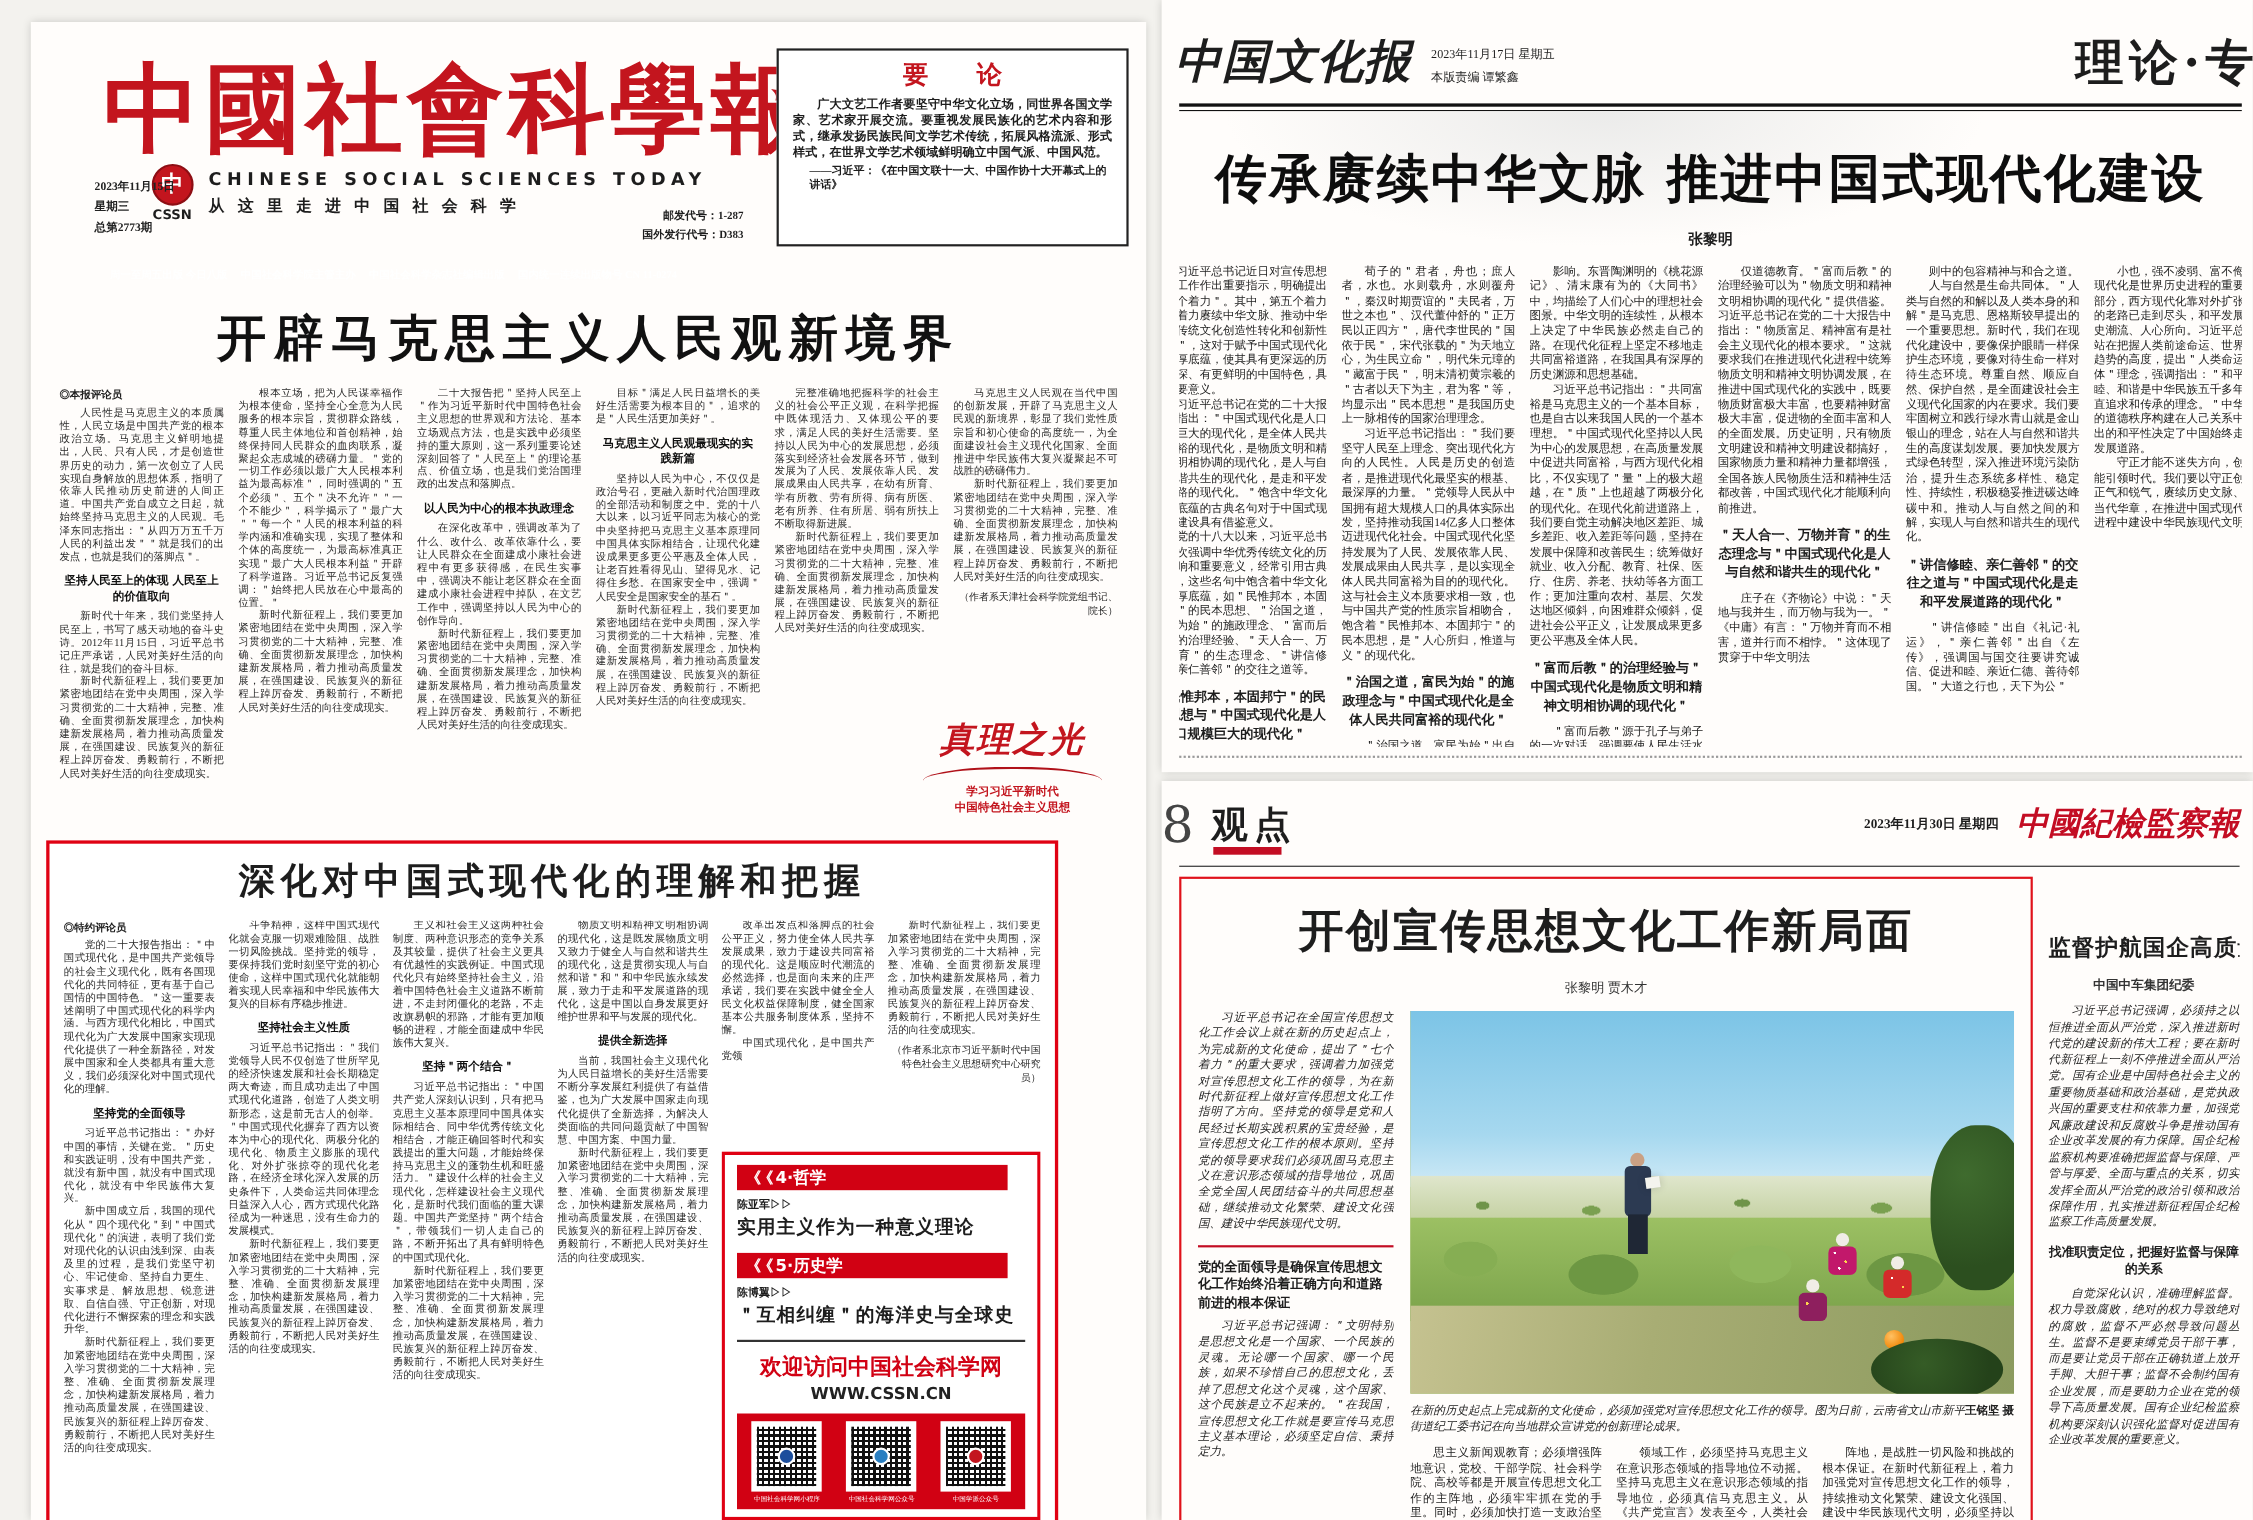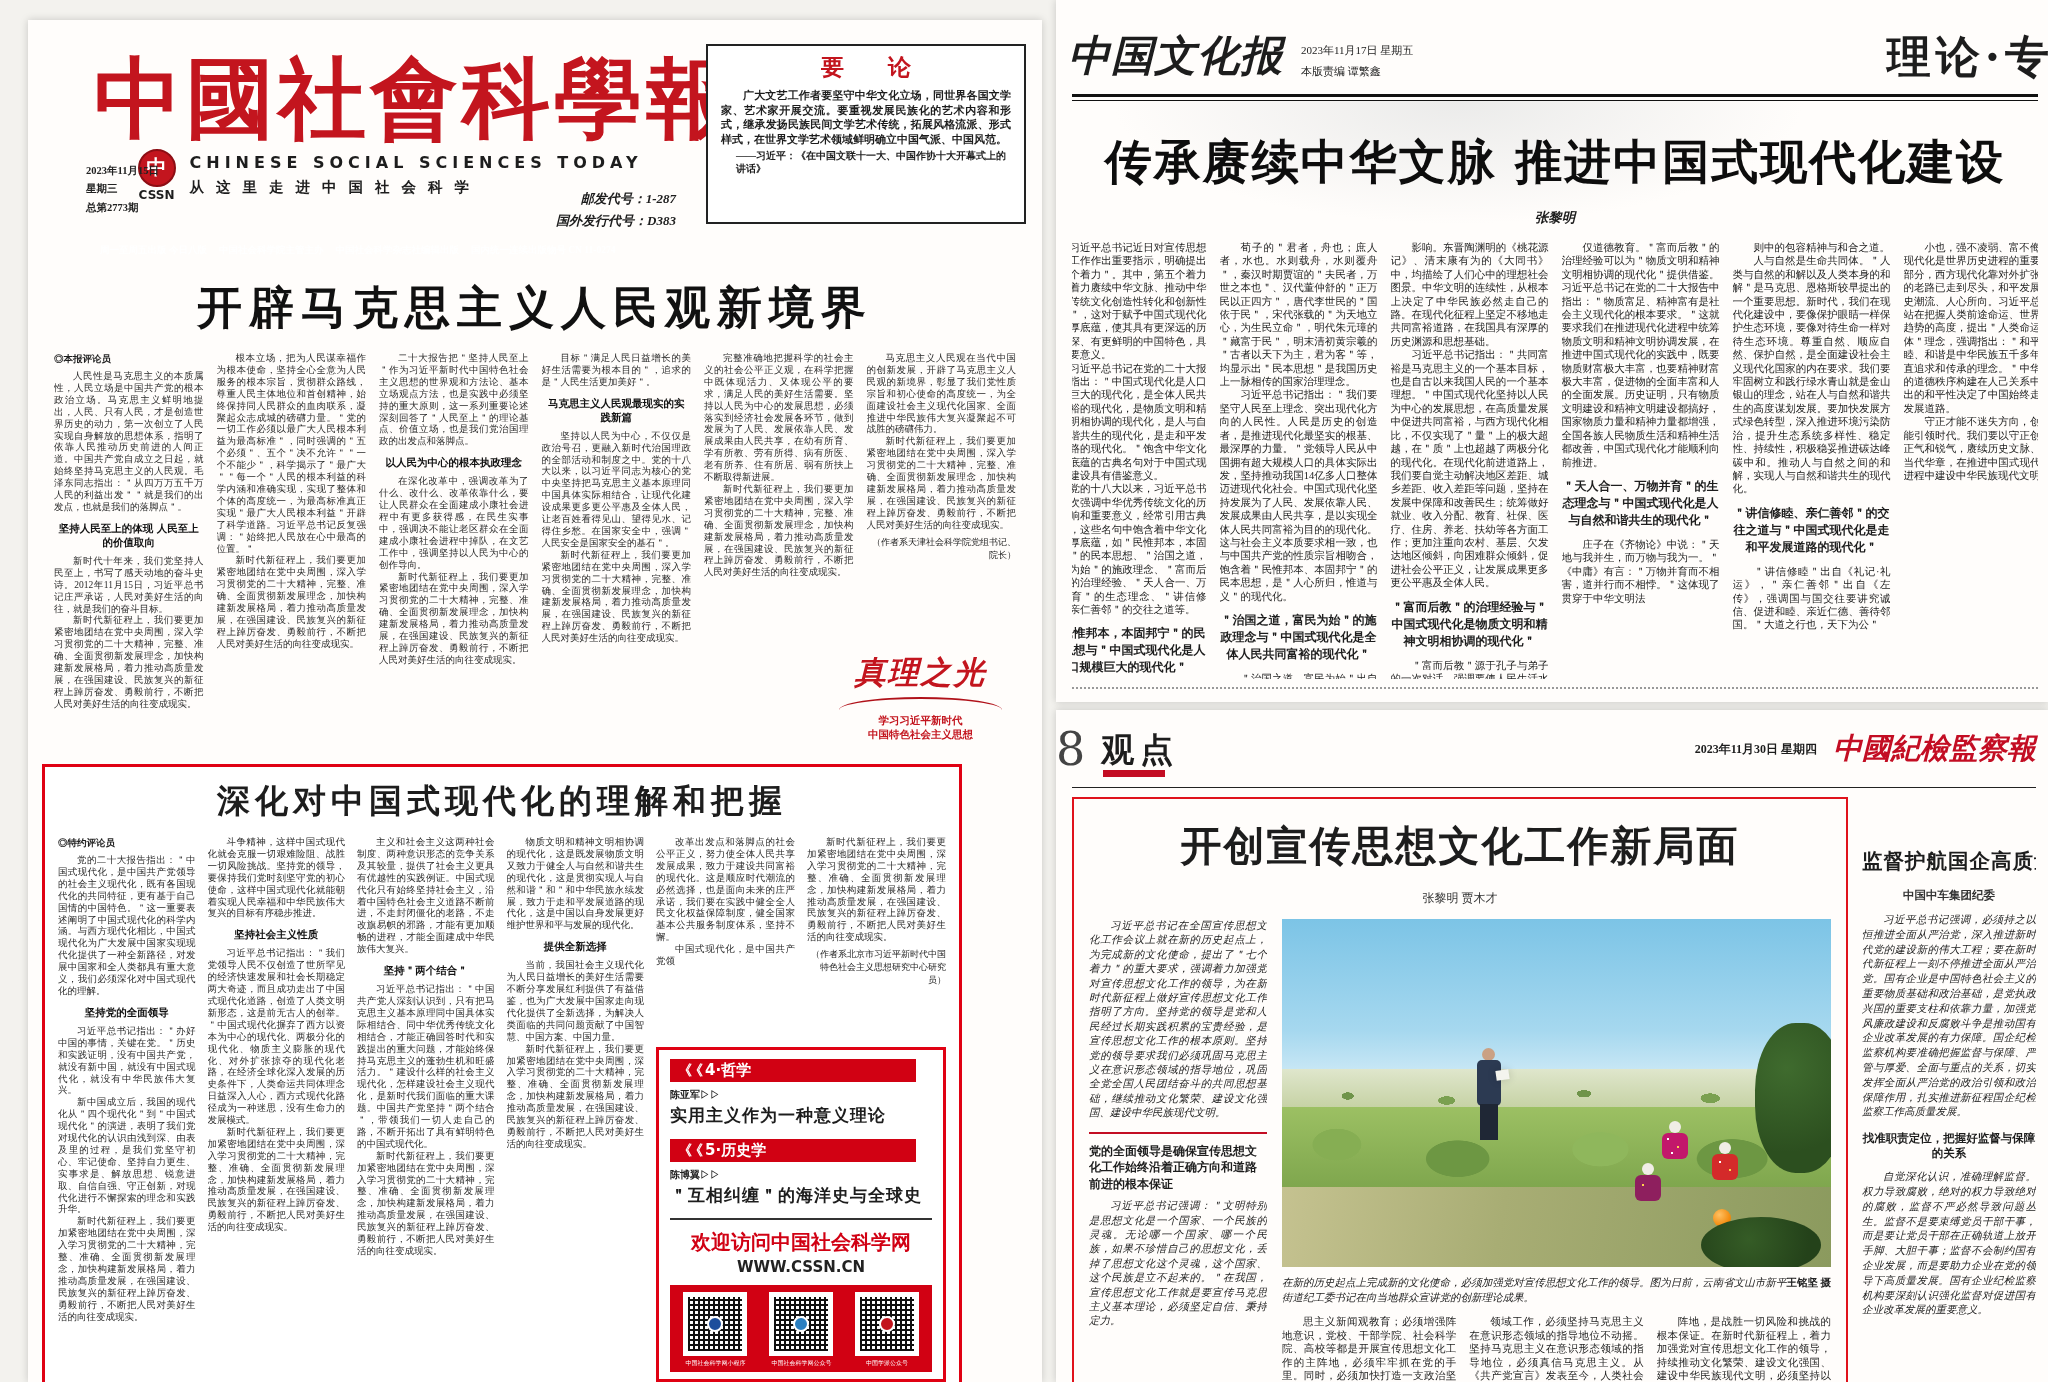--- a/index.html
+++ b/index.html
@@ -11,21 +11,21 @@
   #paperL { left:28px; top:20px; width:1014px; height:1362px; padding:22px 26px; }
   .mast { position:relative; height:212px; padding:0 330px 0 40px; }
   .mast-title { font-family:"DejaVu Serif",serif; font-weight:bold; color:#c3151e; font-size:88px; letter-spacing:4px; text-align:center; line-height:1.1; margin-top:8px; white-space:nowrap; }
   .mast-date { position:absolute; left:32px; top:112px; font-size:10.5px; line-height:1.75; color:#222; font-weight:bold; }
   .mast-logorow { display:flex; align-items:center; justify-content:center; gap:14px; margin-top:2px; }
   .logo-stack { display:flex; flex-direction:column; align-items:center; }
   .logo-circle { width:38px; height:38px; border-radius:50%; background:#c3151e; color:#fff; display:flex; align-items:center; justify-content:center; font-size:20px; font-weight:bold; border:2px solid #8d0e14; }
   .logo-abbr { font-family:"DejaVu Sans",sans-serif; font-weight:bold; font-size:12px; margin-top:1px; }
   .mast-en { font-family:"DejaVu Sans",sans-serif; font-weight:bold; font-size:16px; letter-spacing:5px; }
   .mast-cn { font-size:14.5px; letter-spacing:12px; margin-top:6px; font-weight:bold; }
-  .mast-codes { position:absolute; right:340px; top:138px; font-size:13px; line-height:1.7; text-align:right; font-weight:bold;font-style:italic; }
+  .mast-codes { position:absolute; right:340px; top:138px; font-size:10px; line-height:1.7; text-align:right; font-weight:bold; }
   .mast-bar { display:flex; margin-top:10px; margin-right:330px; height:17px; font-size:9.5px; color:#fff; font-weight:bold; text-align:center; }
   .bar-item { flex:1; display:flex; align-items:center; justify-content:center; white-space:nowrap; padding:0 6px;margin-top:39px; }
   .bar-b { background:#1b1b1b; } .bar-r { background:#8f1f1f; }
   .yaolun { position:absolute; right:16px; top:24px; width:320px; height:180px; border:2px solid #222; background:#fff; padding:6px 13px; }
   .yl-title { color:#c3151e; font-family:"DejaVu Sans",sans-serif; font-weight:bold; font-size:23px; text-align:center; letter-spacing:18px; padding-left:18px; }
   .yl-body { font-size:11px; line-height:14.6px; text-align:justify; text-indent:2em; margin-top:5px; font-weight:bold; }
   .yl-src { font-size:10px; line-height:13px; margin-top:3px; padding-left:1.5em; font-weight:bold; }
   .a1-head { font-family:"DejaVu Sans",sans-serif; font-weight:900; font-size:45px; letter-spacing:7px; text-align:center; margin-top:16px; color:#111; }
   .a1-cols { display:flex; gap:13px; height:392px; overflow:hidden; margin-top:15px; }
   .ncol { flex:1; overflow:hidden; }
@@ -63,21 +63,21 @@
 
   
   #paperCT { left:1056px; top:0; width:992px; height:702px; padding:28px 10px 0 16px; }
   .ct-header { display:flex; align-items:flex-start; height:66px; }
   .ct-logo { font-family:"DejaVu Serif",serif; font-style:italic; font-weight:900; font-size:42px; letter-spacing:1px; margin-left:-4px; white-space:nowrap; }
   .ct-meta { font-size:11px; line-height:1.9; margin:12px 0 0 18px; white-space:nowrap; }
   .ct-section { margin-left:auto; font-family:"DejaVu Serif",serif; font-weight:900; font-size:44px; letter-spacing:5px; margin-right:-16px; white-space:nowrap; }
   .ct-rule { border-top:3px solid #111; border-bottom:1.5px solid #111; height:7px; }
   .ct-hlzone { position:relative; background:radial-gradient(55% 150% at 40% 0%, #ebebea 0%, rgba(235,235,234,0) 65%); padding-top:30px; }
   .ct-headline { font-family:"DejaVu Serif",serif; font-weight:900; font-size:47px; letter-spacing:2px; text-align:center; white-space:nowrap; color:#0d0d0d; }
-  .ct-author { text-align:center; font-size:13.5px; font-weight:bold; margin-top:15px;font-style:italic; }
+  .ct-author { text-align:center; font-size:13.5px; font-weight:bold; margin-top:15px; }
   .ct-cols { display:flex; gap:13px; margin-top:14px; height:438px; overflow:hidden;justify-content:center; }
   .ct-col { flex:0 0 158px; overflow:hidden; }
   .ct-col p { font-size:10.5px; line-height:13.4px; text-align:justify; text-indent:2em; color:#1c1c1c; }
   .ct-sub { font-family:"DejaVu Sans",sans-serif; font-weight:bold; font-size:12px; line-height:17px; text-align:center; margin:9px 1px; text-indent:0; }
   .ct-dots { border-top:2px dotted #999; margin-top:8px; }
 
   
   #paperD { left:1056px; top:710px; width:992px; height:672px; padding:16px 12px 0 16px; }
   .d-header { display:flex; align-items:center; }
   .d-pageno { font-family:"DejaVu Serif",serif; font-size:46px; color:#444; margin-left:-16px; line-height:1; }

